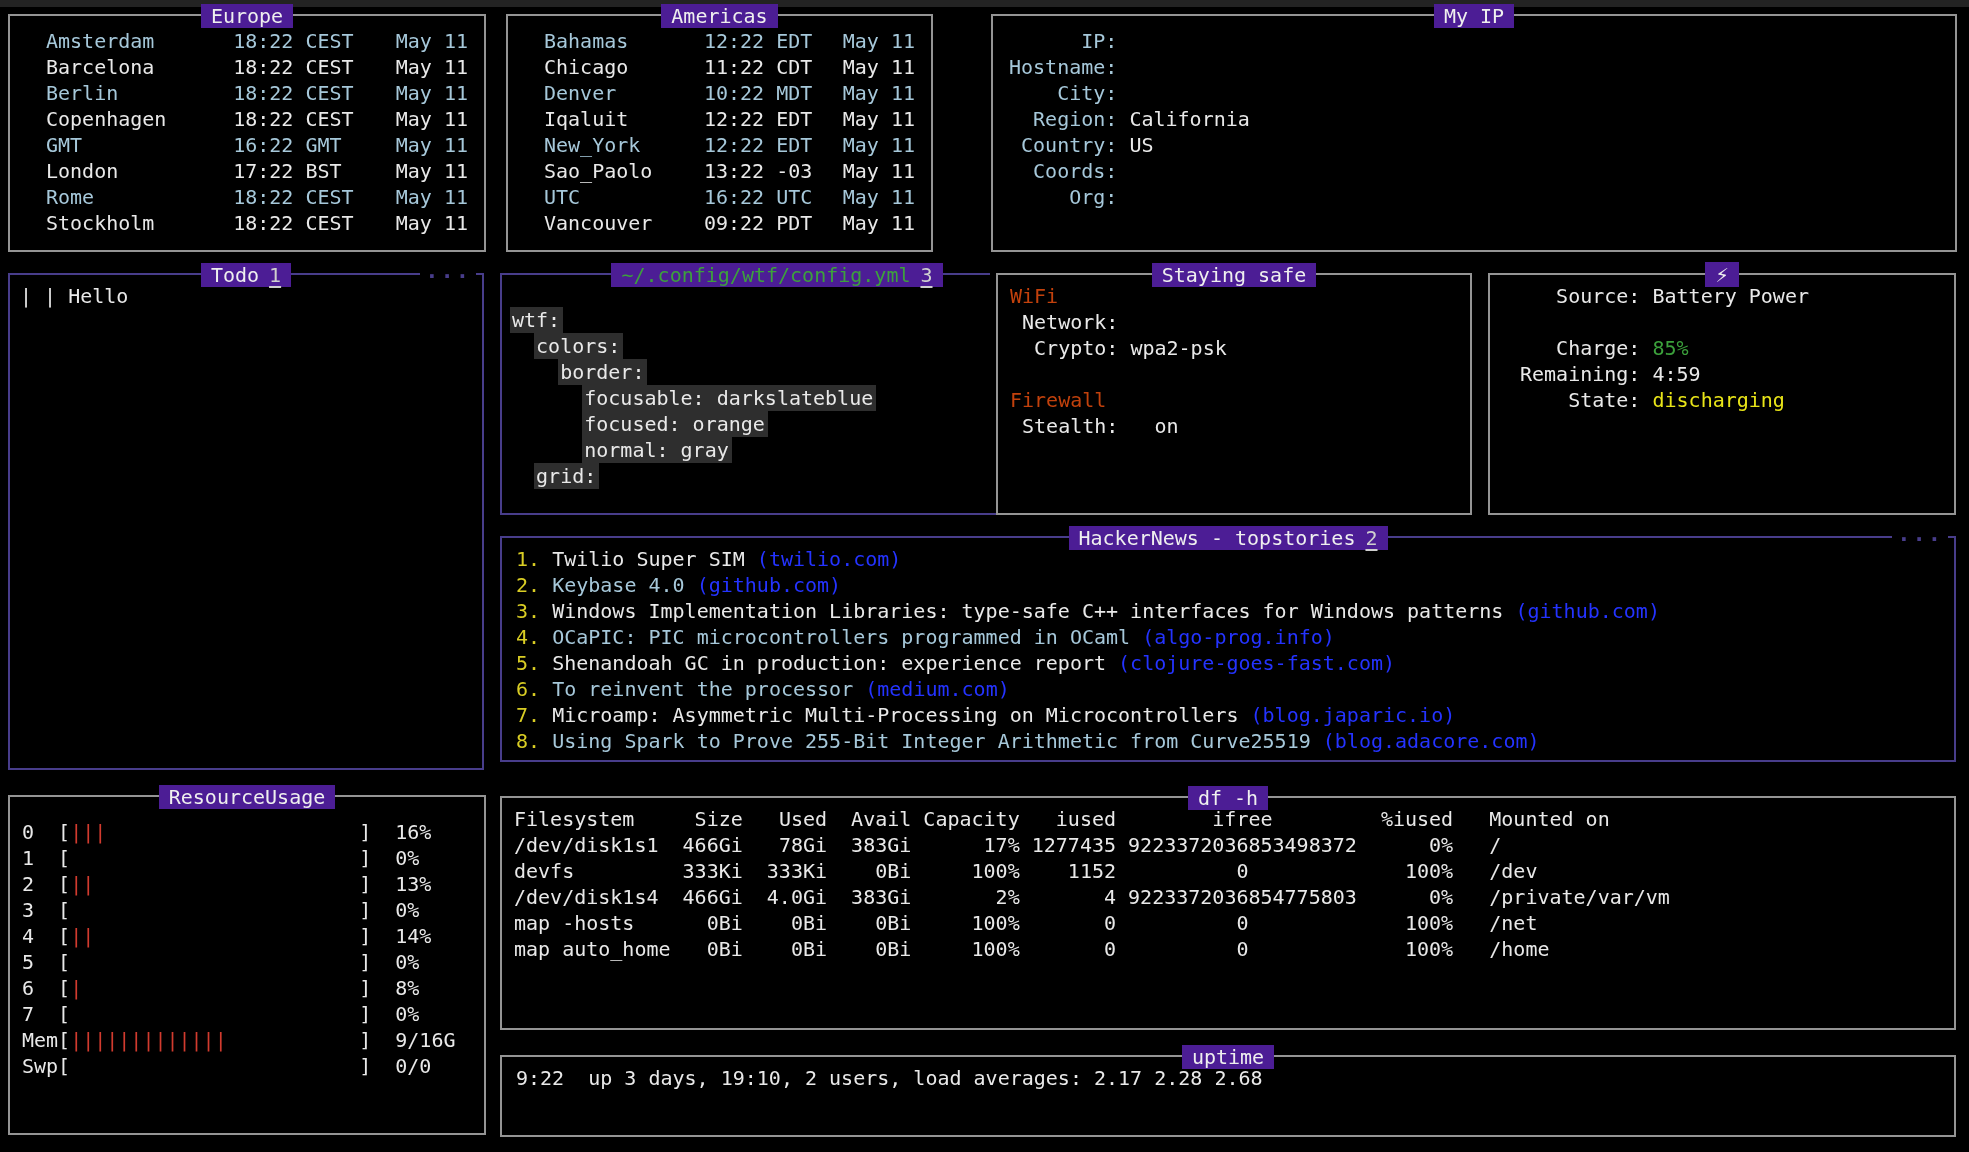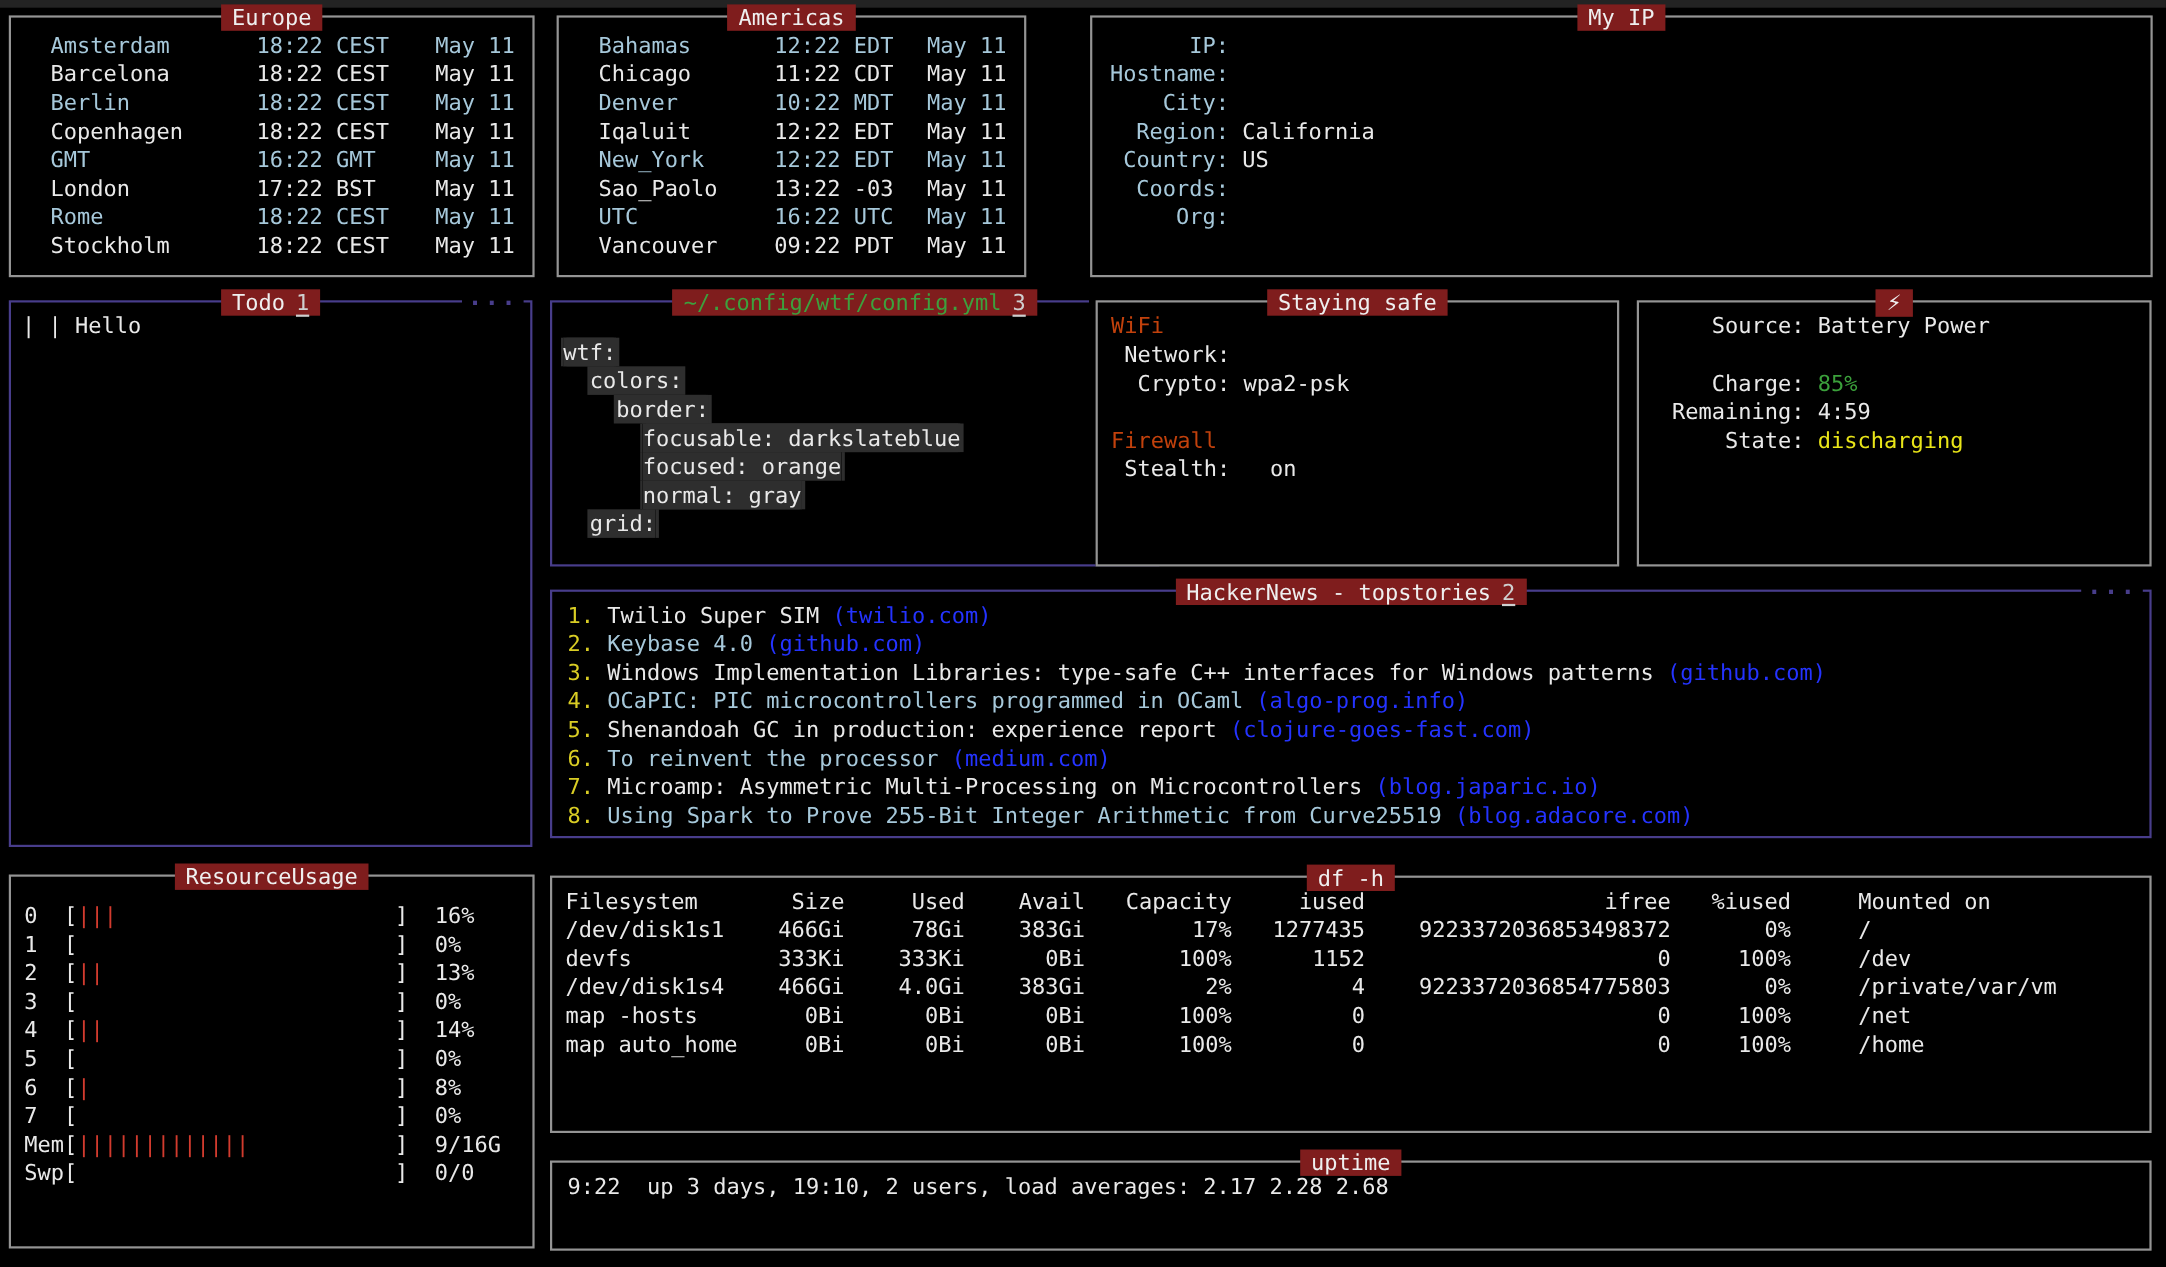--- a/index.html
+++ b/index.html
@@ -6,21 +6,21 @@
   body{
     width:1969px;height:1152px;position:relative;overflow:hidden;
     background:#000;color:#e9e9e9;
     font-family:"DejaVu Sans Mono", monospace;
     font-size:20px;line-height:26px;
   }
   .top-edge{position:absolute;left:0;top:0;width:1969px;height:7px;background:#232323;}
   .panel{position:absolute;border:2px solid #949494;background:#000;box-sizing:border-box;}
   .panel.focusable{border-color:#483d8b;}
   .ptitle{position:absolute;top:-13px;left:0;right:0;text-align:center;white-space:pre;}
-  .ptitle .tinner{background:#7f1d1d;padding:0 10px;color:#efefef;}
+  .ptitle .tinner{background:#4c1d95;padding:0 10px;color:#efefef;}
   .ptitle .green-title{color:#3da03d;}
   .page-num{color:#cfcfcf;text-decoration:underline;text-underline-offset:4px;margin-left:10px;}
   .dots{position:absolute;top:-17px;right:6px;background:#000;padding:0 5px;color:#483d8b;font-weight:bold;letter-spacing:2px;font-size:22px;}
   .content{padding:12px 16px 0 16px;}
   .content.tight{padding-top:8px;}
 
   
   .clock-row{display:flex;white-space:pre;margin-left:20px;}
   .clock-row.alt{color:#a6c8da;}
   .c-city{width:190px;}
@@ -59,29 +59,29 @@
 
   
   .res-content{padding-top:22px;}
   .res-row{display:flex;white-space:pre;}
   .res-label{width:3ch;}
   .res-bars{width:24ch;color:#d23b2e;overflow:hidden;}
   .res-val{margin-left:2ch;}
 
   
   .df-content{padding-top:8px;padding-left:12px;}
-  .df-row{display:flex;white-space:pre;gap:25px;}
+  .df-row{display:flex;white-space:pre;}
   .df-c{display:inline-block;}
   .c0{width:13ch;}
   .c1{width:6ch;text-align:right;}
   .c2{width:7ch;text-align:right;}
   .c3{width:7ch;text-align:right;}
   .c4{width:9ch;text-align:right;}
   .c5{width:8ch;text-align:right;}
-  .c6{width:21ch;text-align:right;}
+  .c6{width:21ch;text-align:center;}
   .c7{width:7ch;text-align:right;}
   .c8{margin-left:3ch;}
 
   
   .uptime-line{white-space:pre;padding-top:8px;padding-left:14px;}
 </style>
 </head>
 <body>
 
 <div class="screen">

